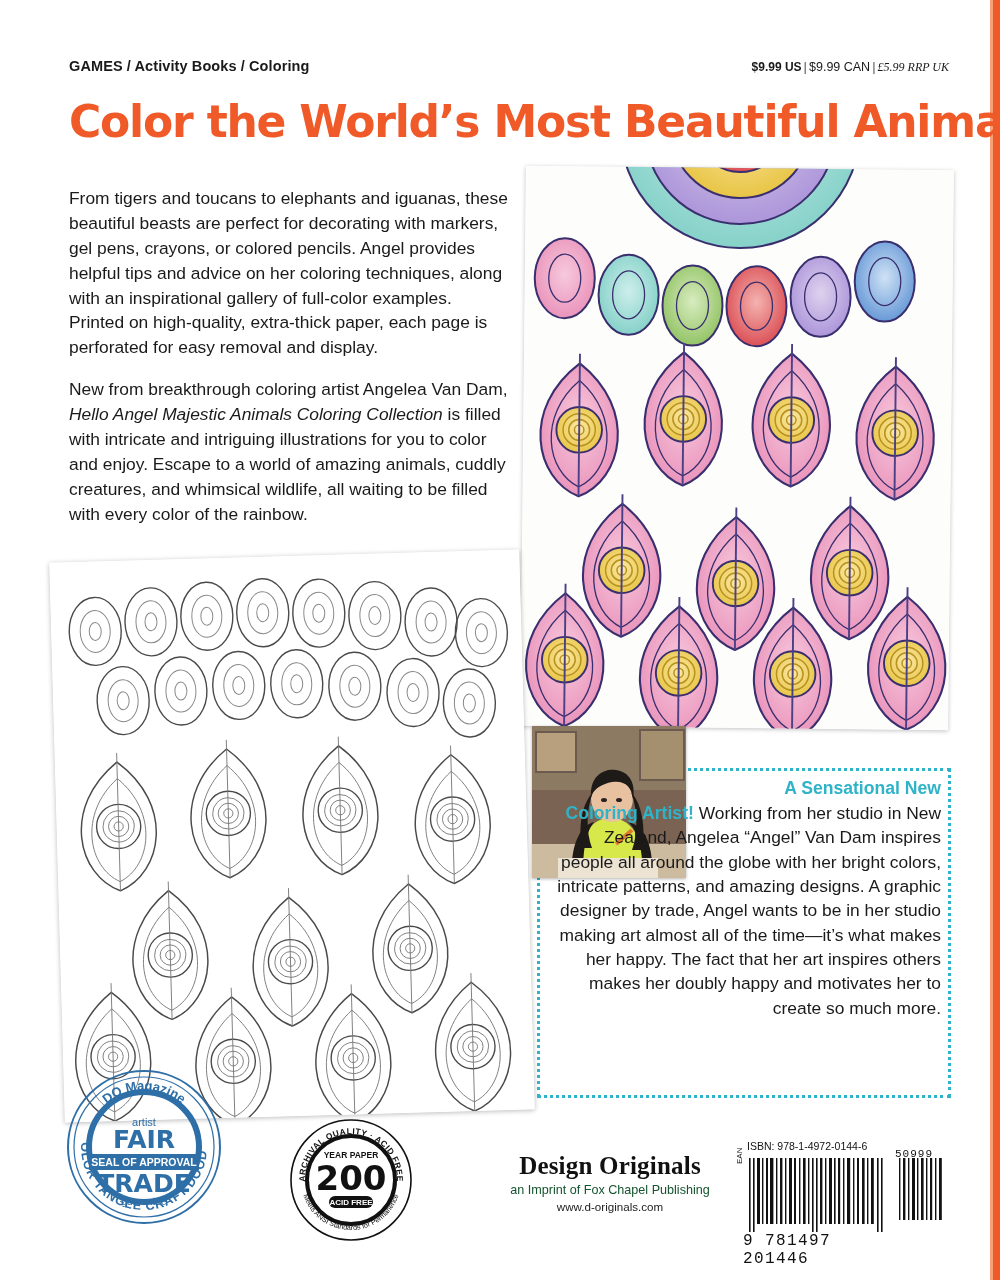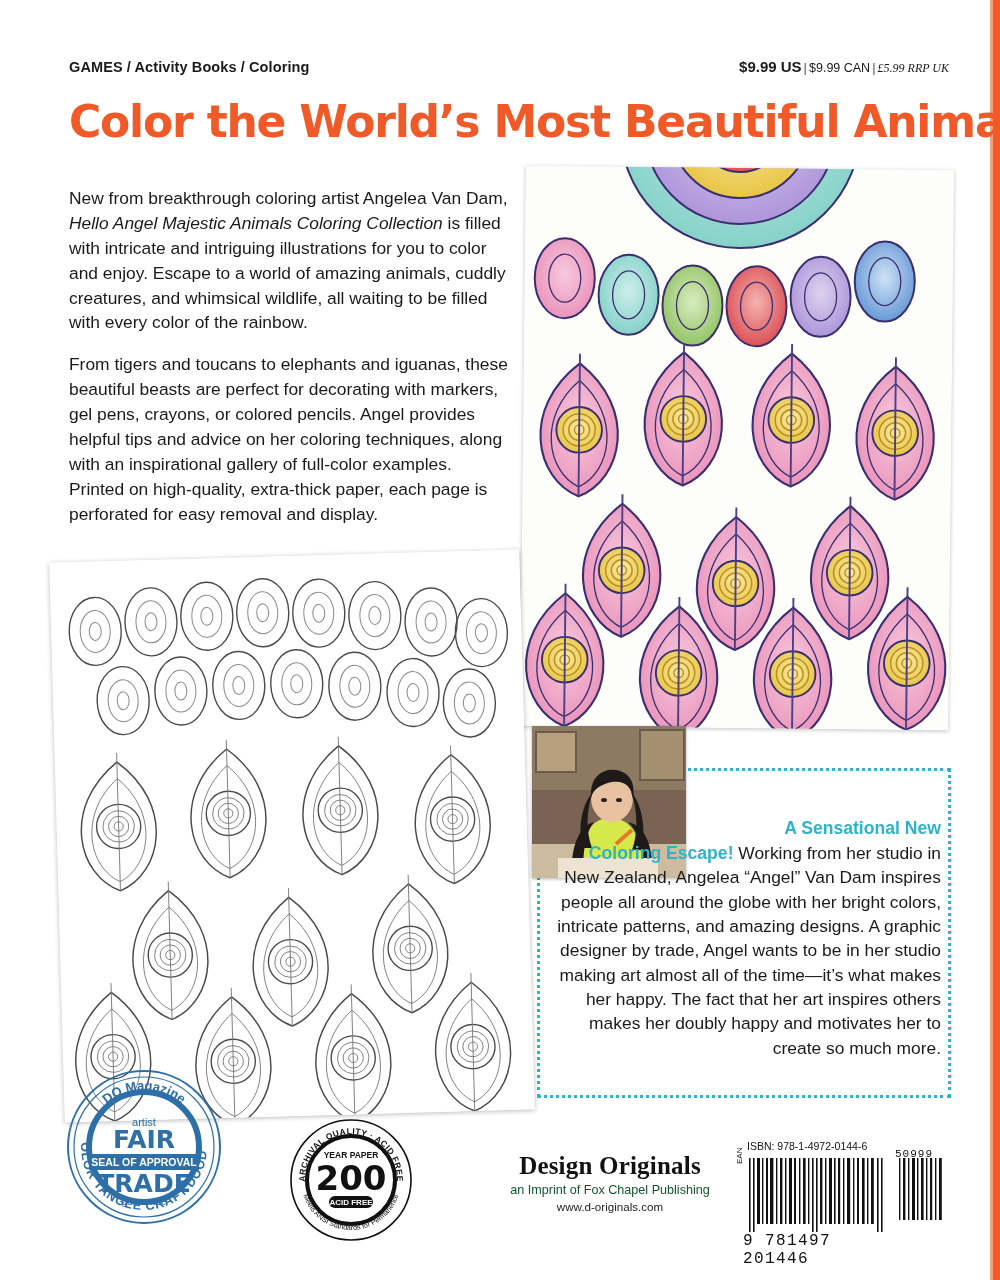--- a/index.html
+++ b/index.html
@@ -44,21 +44,21 @@
     font-size: 14.5px;
     font-weight: bold;
     color: #1a1a1a;
     letter-spacing: 0.1px;
   }
   .price {
     font-size: 13px;
     color: #1a1a1a;
     white-space: nowrap;
   }
-  .price .main { font-size: 15px; font-weight: bold; }
+  .price .main { font-size: 12px; font-weight: bold; }
   .price .sep { color: #555; margin: 0 2px; }
   .price .can { font-size: 12.5px; }
   .price .uk { font-size: 12px; font-style: italic; font-family: Liberation Serif, serif; }
 
   
   .title {
     position: absolute;
     left: 58px; top: 96px;
     width: 890px;
     font-family: "DejaVu Sans", sans-serif;
@@ -117,21 +117,21 @@
   .bio-box {
     position: absolute;
     left: 526px; top: 768px;
     width: 414px; height: 330px;
     border: 3px dotted #2fb3c9;
     background: rgba(255,255,255,0.0);
     z-index: 3;
   }
   .bio-text {
     position: absolute;
-    left: 540px; top: 816px;
+    left: 540px; top: 776px;
     width: 390px;
     font-size: 17.4px;
     line-height: 1.40;
     color: #1a1a1a;
     text-align: right;
     z-index: 6;
   }
   .bio-head {
     color: #2fb3c9;
     font-weight: bold;
@@ -235,22 +235,22 @@
   <div class="header">
     <div class="category">GAMES / Activity Books / Coloring</div>
     <div class="price">
       <span class="main">$9.99 US</span><span class="sep">|</span><span class="can">$9.99 CAN</span><span class="sep">|</span><span class="uk">£5.99 RRP UK</span>
     </div>
   </div>
 
   <div class="title">Color the World’s Most Beautiful Animals</div>
 
   <div class="copy">
+    <p>From tigers and toucans to elephants and iguanas, these beautiful beasts are perfect for decorating with markers, gel pens, crayons, or colored pencils. Angel provides helpful tips and advice on her coloring techniques, along with an inspirational gallery of full-color examples. Printed on high-quality, extra-thick paper, each page is perforated for easy removal and display.</p>
     <p><span>New from breakthrough coloring artist Angelea Van Dam, </span><i>Hello Angel Majestic Animals Coloring Collection</i><span> is filled with intricate and intriguing illustrations for you to color and enjoy. Escape to a world of amazing animals, cuddly creatures, and whimsical wildlife, all waiting to be filled with every color of the rainbow.</span></p>
-    <p>From tigers and toucans to elephants and iguanas, these beautiful beasts are perfect for decorating with markers, gel pens, crayons, or colored pencils. Angel provides helpful tips and advice on her coloring techniques, along with an inspirational gallery of full-color examples. Printed on high-quality, extra-thick paper, each page is perforated for easy removal and display.</p>
   </div>
 
   <div class="art-color">
     <svg width="428" height="560" viewBox="0 0 428 560">
       <defs>
         <radialGradient id="petalPink" cx="50%" cy="45%" r="60%">
           <stop offset="0%" stop-color="#f7c9dd"></stop>
             <stop offset="100%" stop-color="#e98fb8"></stop>
         </radialGradient>
         <radialGradient id="petalTeal" cx="50%" cy="45%" r="60%">
@@ -492,21 +492,21 @@
       <ellipse cx="72" cy="74" rx="3" ry="2" fill="#2b2220"></ellipse>
       <ellipse cx="87" cy="74" rx="3" ry="2" fill="#2b2220"></ellipse>
       <rect x="26" y="132" width="100" height="20" fill="#ece3d2"></rect>
       <path d="M84,118 L100,104" stroke="#e07b2a" stroke-width="4"></path>
     </svg>
   </div>
 
   <div class="bio-box"></div>
   <div class="bio-text">
     <span class="bio-head">A Sensational New</span><br>
-    <span class="bio-head">Coloring Escape!</span>
+    <span class="bio-head">Coloring Artist!</span>
     <span>Working from her studio in New Zealand, Angelea “Angel” Van Dam inspires people all around the globe with her bright colors, intricate patterns, and amazing designs. A graphic designer by trade, Angel wants to be in her studio making art almost all of the time—it’s what makes her happy. The fact that her art inspires others makes her doubly happy and motivates her to create so much more.</span>
   </div>
 
   <div class="seal-fair">
     <svg width="158" height="158" viewBox="0 0 158 158">
       <defs>
         <path id="arcTop" d="M 22,79 A 57,57 0 0 1 136,79"></path>
         <path id="arcBot" d="M 16,79 A 63,63 0 0 0 142,79"></path>
       </defs>
       <circle cx="79" cy="79" r="76" fill="none" stroke="#2f6fa8" stroke-width="2"></circle>

